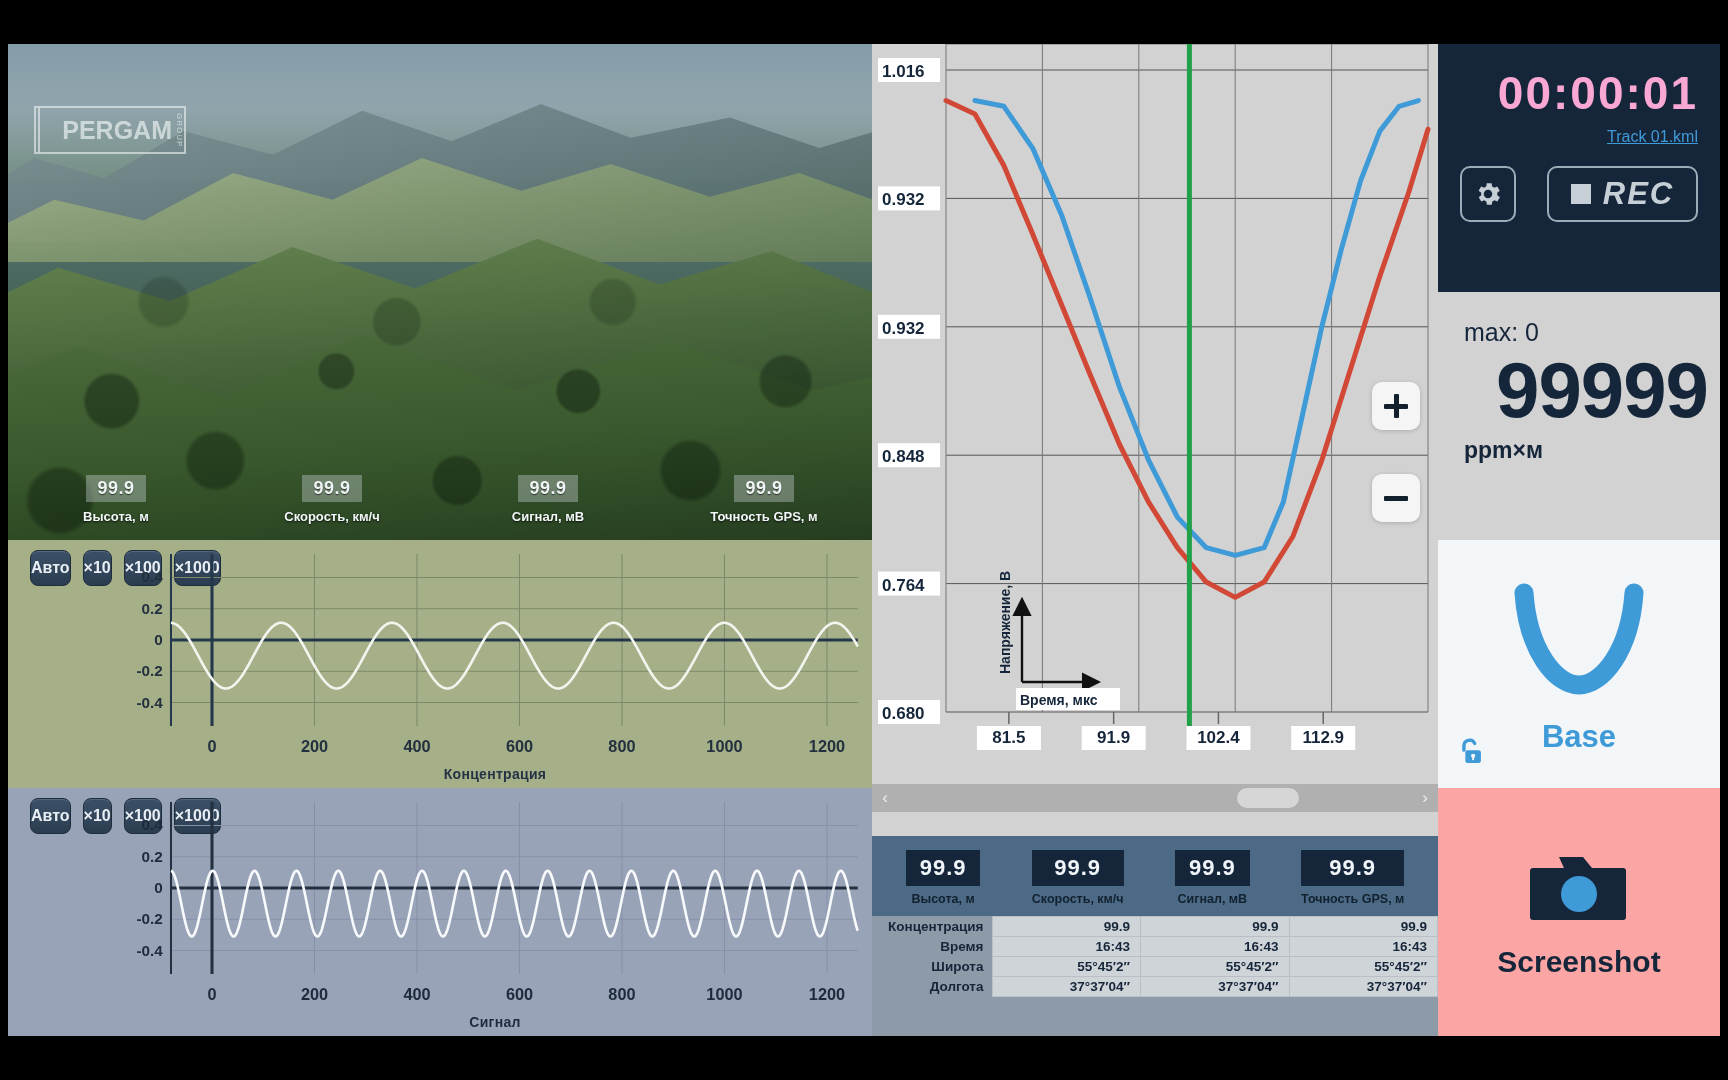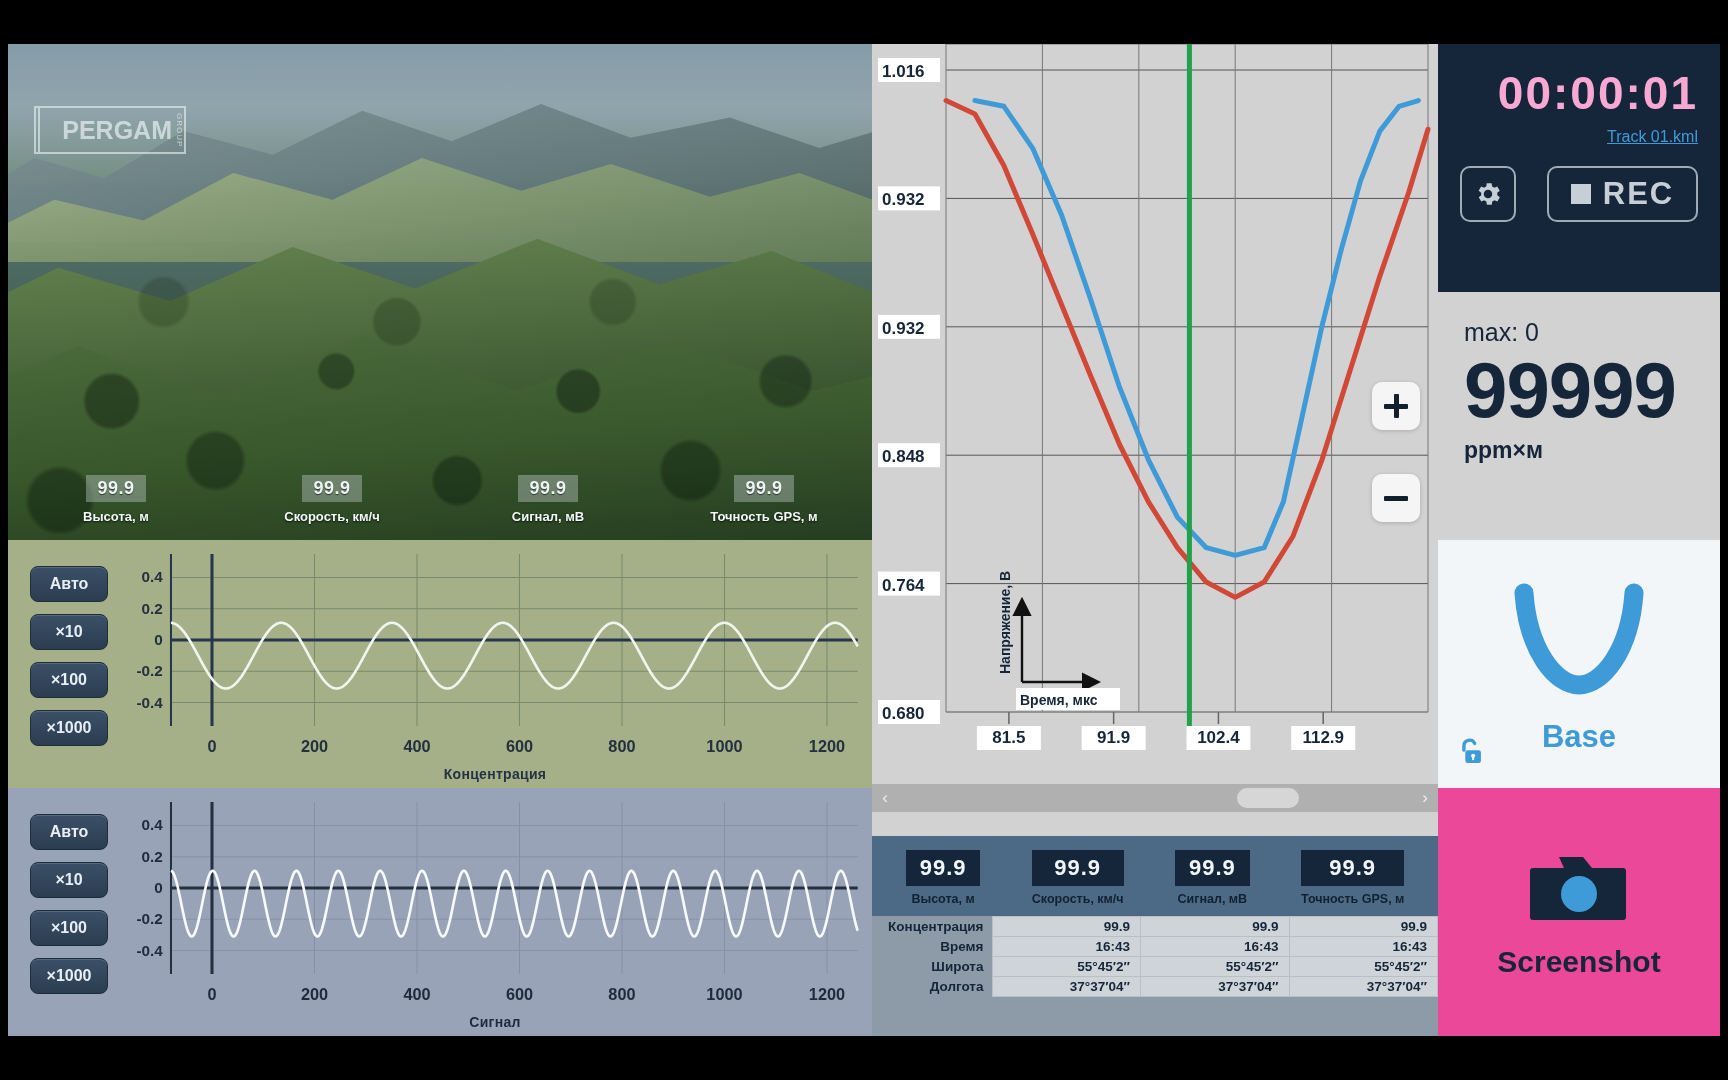--- a/index.html
+++ b/index.html
@@ -119,21 +119,21 @@
     margin-top:7px; font-size:13px; color:#f2f7f7;
     text-shadow:0 1px 2px rgba(0,0,0,.8); white-space:nowrap; font-weight:600;
   }
 
   
   .mini-panel { position:absolute; left:0; width:864px; height:248px; display:flex; }
   #conc-panel { top:496px; background:#a5b089; }
   #sig-panel  { top:744px; background:#99a3b8; }
   .mini-btns {
     width:110px; padding:10px 0 0 22px;
-    display:flex; flex-direction:column; gap:12px;margin-top:16px;
+    display:flex; flex-direction:row; gap:12px;
   }
   .mini-btn {
     width:78px; height:36px; border-radius:8px;
     background: linear-gradient(#3b5068,#2b3d50);
     border:1px solid #1e2c3c;
     color:#e8eef4; font-size:16px; font-weight:bold;
     display:flex; align-items:center; justify-content:center;
     box-shadow: inset 0 1px 0 rgba(255,255,255,.14);
     cursor:pointer;
   }
@@ -193,43 +193,43 @@
   #data-table td {
     text-align:right; padding:2px 10px; color:#16263a;
     background:#cfd4d8; border:1px solid #b9bfc4; font-weight:bold;
   }
 
   
   #sidebar { position:absolute; left:1430px; top:0; width:282px; height:992px; }
   #rec-block { height:248px; background:#16263a; position:relative; padding:26px 22px 0; }
   #timer { text-align:right; font-size:46px; letter-spacing:2px; color:#f9a8d4; font-weight:600; line-height:1; }
   #track-link { text-align:right; margin-top:12px; font-size:16px; color:#3f9ad8; text-decoration:underline; cursor:pointer; }
-  .rec-row { display:flex; gap:31px; margin-top:20px; align-items:center; }
+  .rec-row { display:flex; gap:31px; margin-top:20px; align-items:center;font-style:italic; }
   #gear-btn {
     width:56px; height:56px; border:2px solid #9eacb8; border-radius:10px;
     display:flex; align-items:center; justify-content:center; cursor:pointer;
   }
   #rec-btn {
     flex:1; height:56px; border:2px solid #9eacb8; border-radius:10px;
     display:flex; align-items:center; justify-content:center; gap:12px; cursor:pointer;
   }
   #rec-btn .sq { width:20px; height:20px; background:#c6ced6; }
   #rec-btn .lbl { font-size:31px; color:#c6ced6; letter-spacing:2px; font-weight:600; }
 
   #ppm-block { height:248px; background:#d2d2d2; padding:26px 26px 0; }
   #ppm-max { font-size:25px; color:#16263a; }
-  #ppm-val { font-size:78px; font-weight:bold; color:#16263a; line-height:.95; letter-spacing:-1px; margin-top:6px; }
+  #ppm-val { font-size:78px; font-weight:bold; color:#16263a; line-height:.95; letter-spacing:-1px; margin-top:6px;margin-left:32px; }
   #ppm-unit { font-size:23px; font-weight:bold; color:#16263a; margin-top:10px; }
 
   #base-block { height:248px; background:#f2f6f9; position:relative;
     display:flex; flex-direction:column; align-items:center; justify-content:center; cursor:pointer; }
   #base-label { font-size:31px; font-weight:bold; color:#3f9ad8; margin-top:14px; }
   #lock-icon { position:absolute; left:16px; bottom:14px; }
 
-  #screenshot-block { height:248px; background:#ec4899;
+  #screenshot-block { height:248px; background:#fca5a5;
     display:flex; flex-direction:column; align-items:center; justify-content:center; cursor:pointer; }
   #shot-label { font-size:30px; font-weight:bold; color:#16263a; margin-top:12px; }
 </style>
 </head>
 <body>
 
 <div id="app">
  <div class="stage">
 
   <div id="video-panel">

